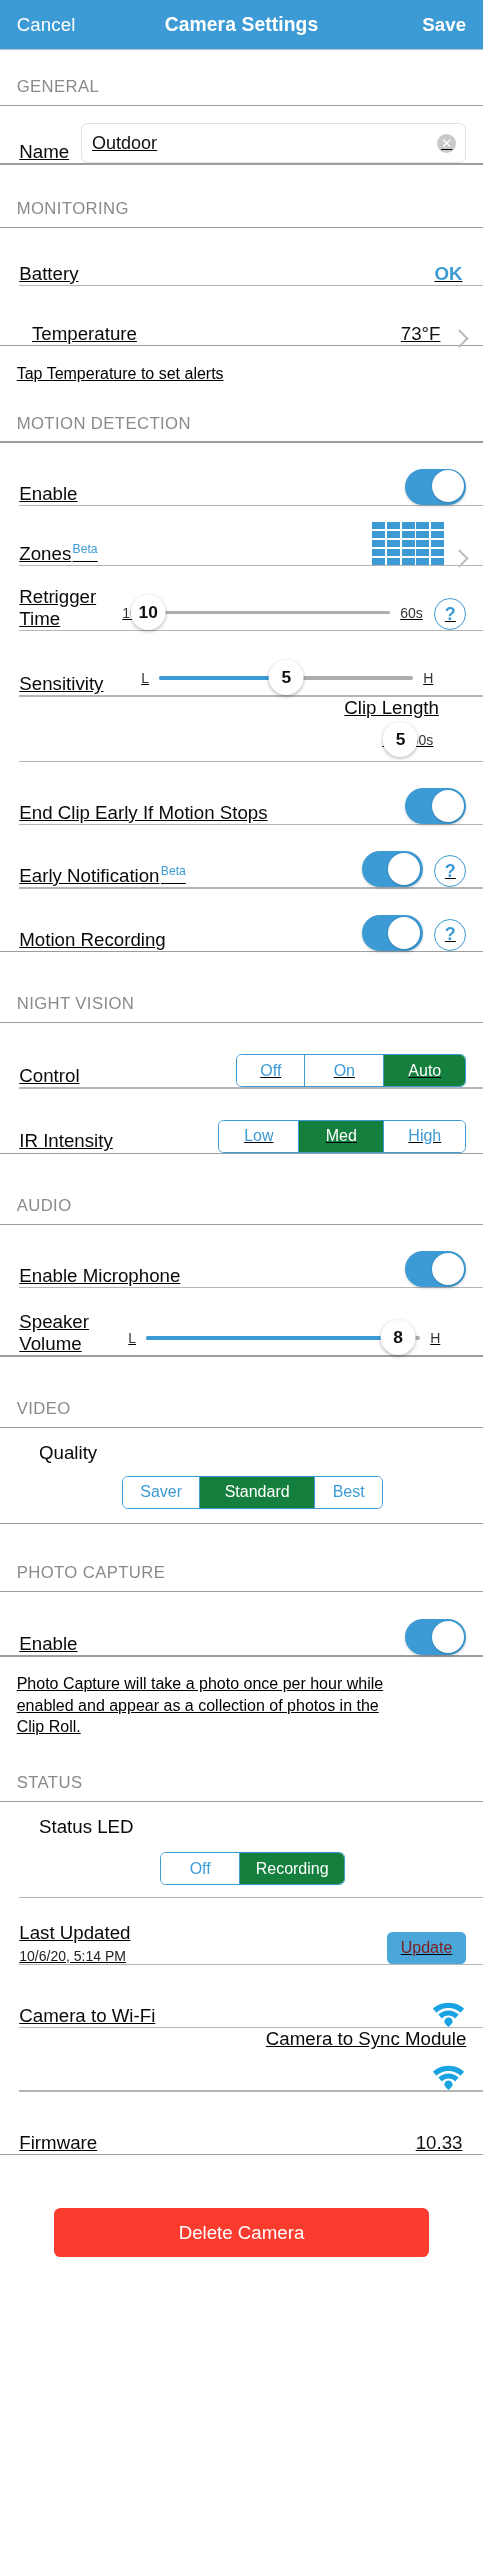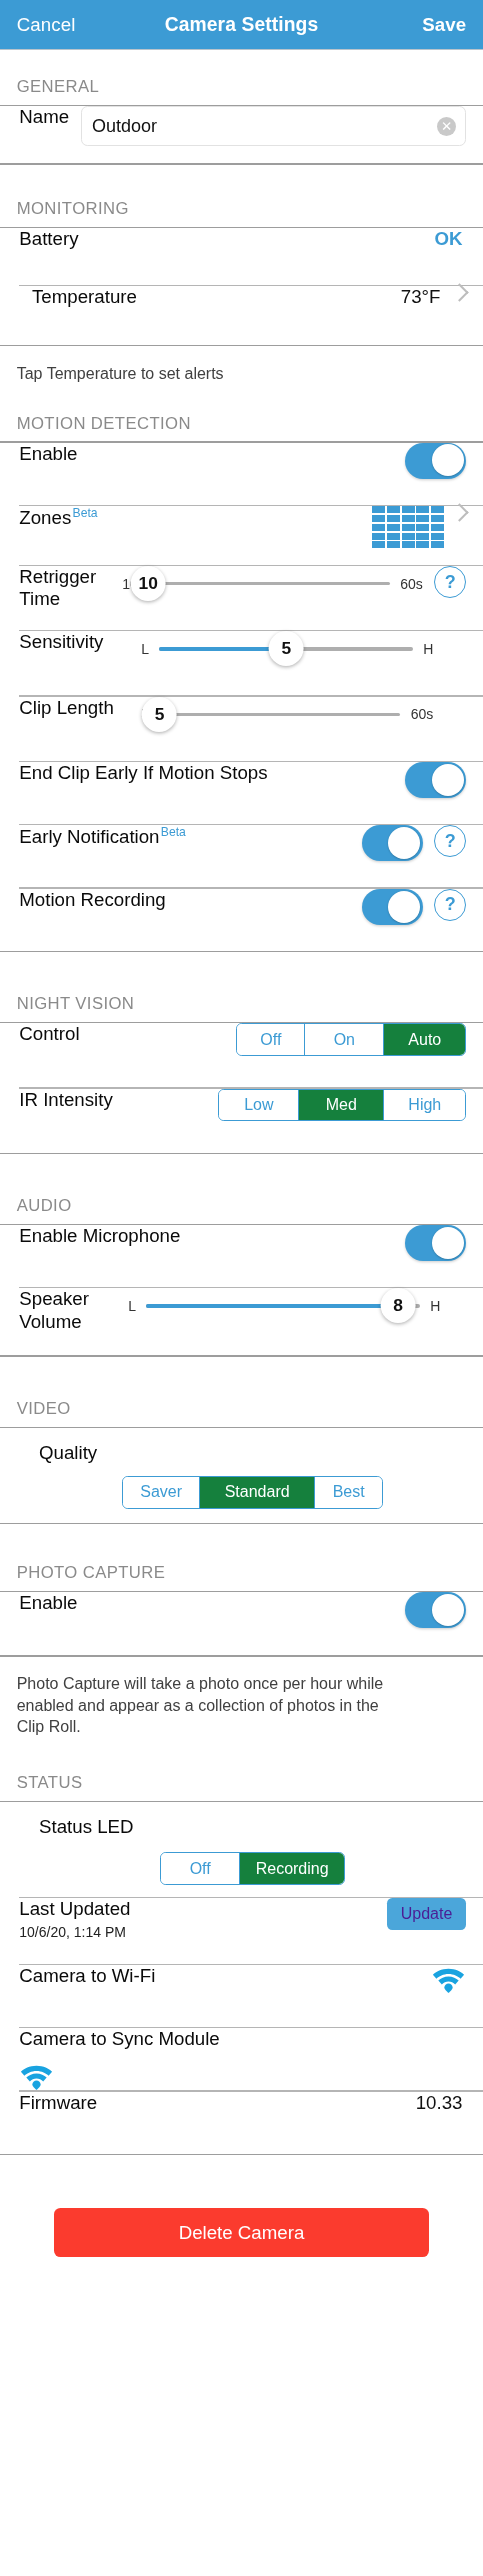--- a/index.html
+++ b/index.html
@@ -46,23 +46,24 @@
     letter-spacing: 0.4px;
     padding: 0 16.7px;
     display: flex;
     align-items: flex-end;
   }
   .hairline { height: 1.3px; background: #9d9d9d; width: 100%; }
   .hairline.inset { margin-left: 19.3px; width: calc(100% - 19.3px); background: #b5b5b5; height: 1.3px; }
 
   .row {
     display: flex;
-    align-items: flex-start;
+    align-items: flex-end;
     padding: 0 16.7px 0 19.3px;
     width: 100%;
+    text-decoration: underline;
   }
   .row-label {
     font-size: 18.7px;
     color: #0a0a0a;
     line-height: 1.18;
   }
   .row-label .beta {
     font-size: 12.2px;
     color: #3c9bd4;
     vertical-align: super;
@@ -71,23 +72,24 @@
   .grow { flex: 1 1 auto; }
   .row-value {
     font-size: 18.7px;
     color: #111111;
     margin-right: 3.9px;
   }
   .row-value.accent { color: #3c9bd4; font-weight: bold; }
 
   .note {
     font-size: 16px;
-    color: #404040;
+    color: #000000;
     line-height: 1.32;
     padding: 0 16.7px 0 16.7px;
+    text-decoration: underline;
   }
 
   
   .chevron {
     width: 13px; height: 13px;
     border-right: 2.6px solid #bdbdbd;
     border-top: 2.6px solid #bdbdbd;
     transform: rotate(45deg);
     margin-left: 9px;
     flex: 0 0 auto;
@@ -230,21 +232,21 @@
     flex: 0 0 auto;
   }
   .zones-grid i { background: #3c9bd4; display: block; }
 
   
   .wifi-icon { width: 35px; height: 28px; flex: 0 0 auto; }
 
   
   .update-btn {
     background: #4ba6da;
-    color: #4c1d95;
+    color: #7f1d1d;
     font-size: 16px;
     border-radius: 5.2px;
     padding: 7px 14px;
     flex: 0 0 auto;
   }
   .delete-btn {
     background: #fb3b2e;
     color: #ffffff;
     font-size: 18.7px;
     border-radius: 6.4px;
@@ -366,21 +368,21 @@
     <div class="track-area">
       <div class="track"></div>
       <div class="track-fill" style="width:50%;"></div>
       <div class="thumb" style="left:50%;">5</div>
     </div>
     <span class="slider-max">H</span>
   </div>
 </div>
 <div class="hairline inset"></div>
 
-<div class="row" style="height:64px;">
+<div class="row" style="height:64px;flex-direction:column;">
   <div class="row-label" style="width:122px;flex:0 0 auto;">Clip Length</div>
   <div class="slider-wrap" style="margin-right:33px;">
     <span class="slider-min">5</span>
     <div class="track-area">
       <div class="track"></div>
       <div class="track-fill" style="width:0%;"></div>
       <div class="thumb" style="left:0%;">5</div>
     </div>
     <span class="slider-max">60s</span>
   </div>
@@ -506,21 +508,21 @@
       <div class="seg" style="width:79px;">Off</div>
       <div class="seg active" style="width:104px;">Recording</div>
     </div>
   </div>
 </div>
 <div class="hairline inset"></div>
 
 <div class="row" style="height:66px;">
   <div class="stack">
     <div class="row-label">Last Updated</div>
-    <div class="sub-value">10/6/20, 1:14 PM</div>
+    <div class="sub-value">10/6/20, 5:14 PM</div>
   </div>
   <div class="grow"></div>
   <div class="update-btn">Update</div>
 </div>
 <div class="hairline inset"></div>
 
 <div class="row" style="height:62px;">
   <div class="row-label">Camera to Wi-Fi</div>
   <div class="grow"></div>
   <svg class="wifi-icon" viewBox="0 0 54 44">

